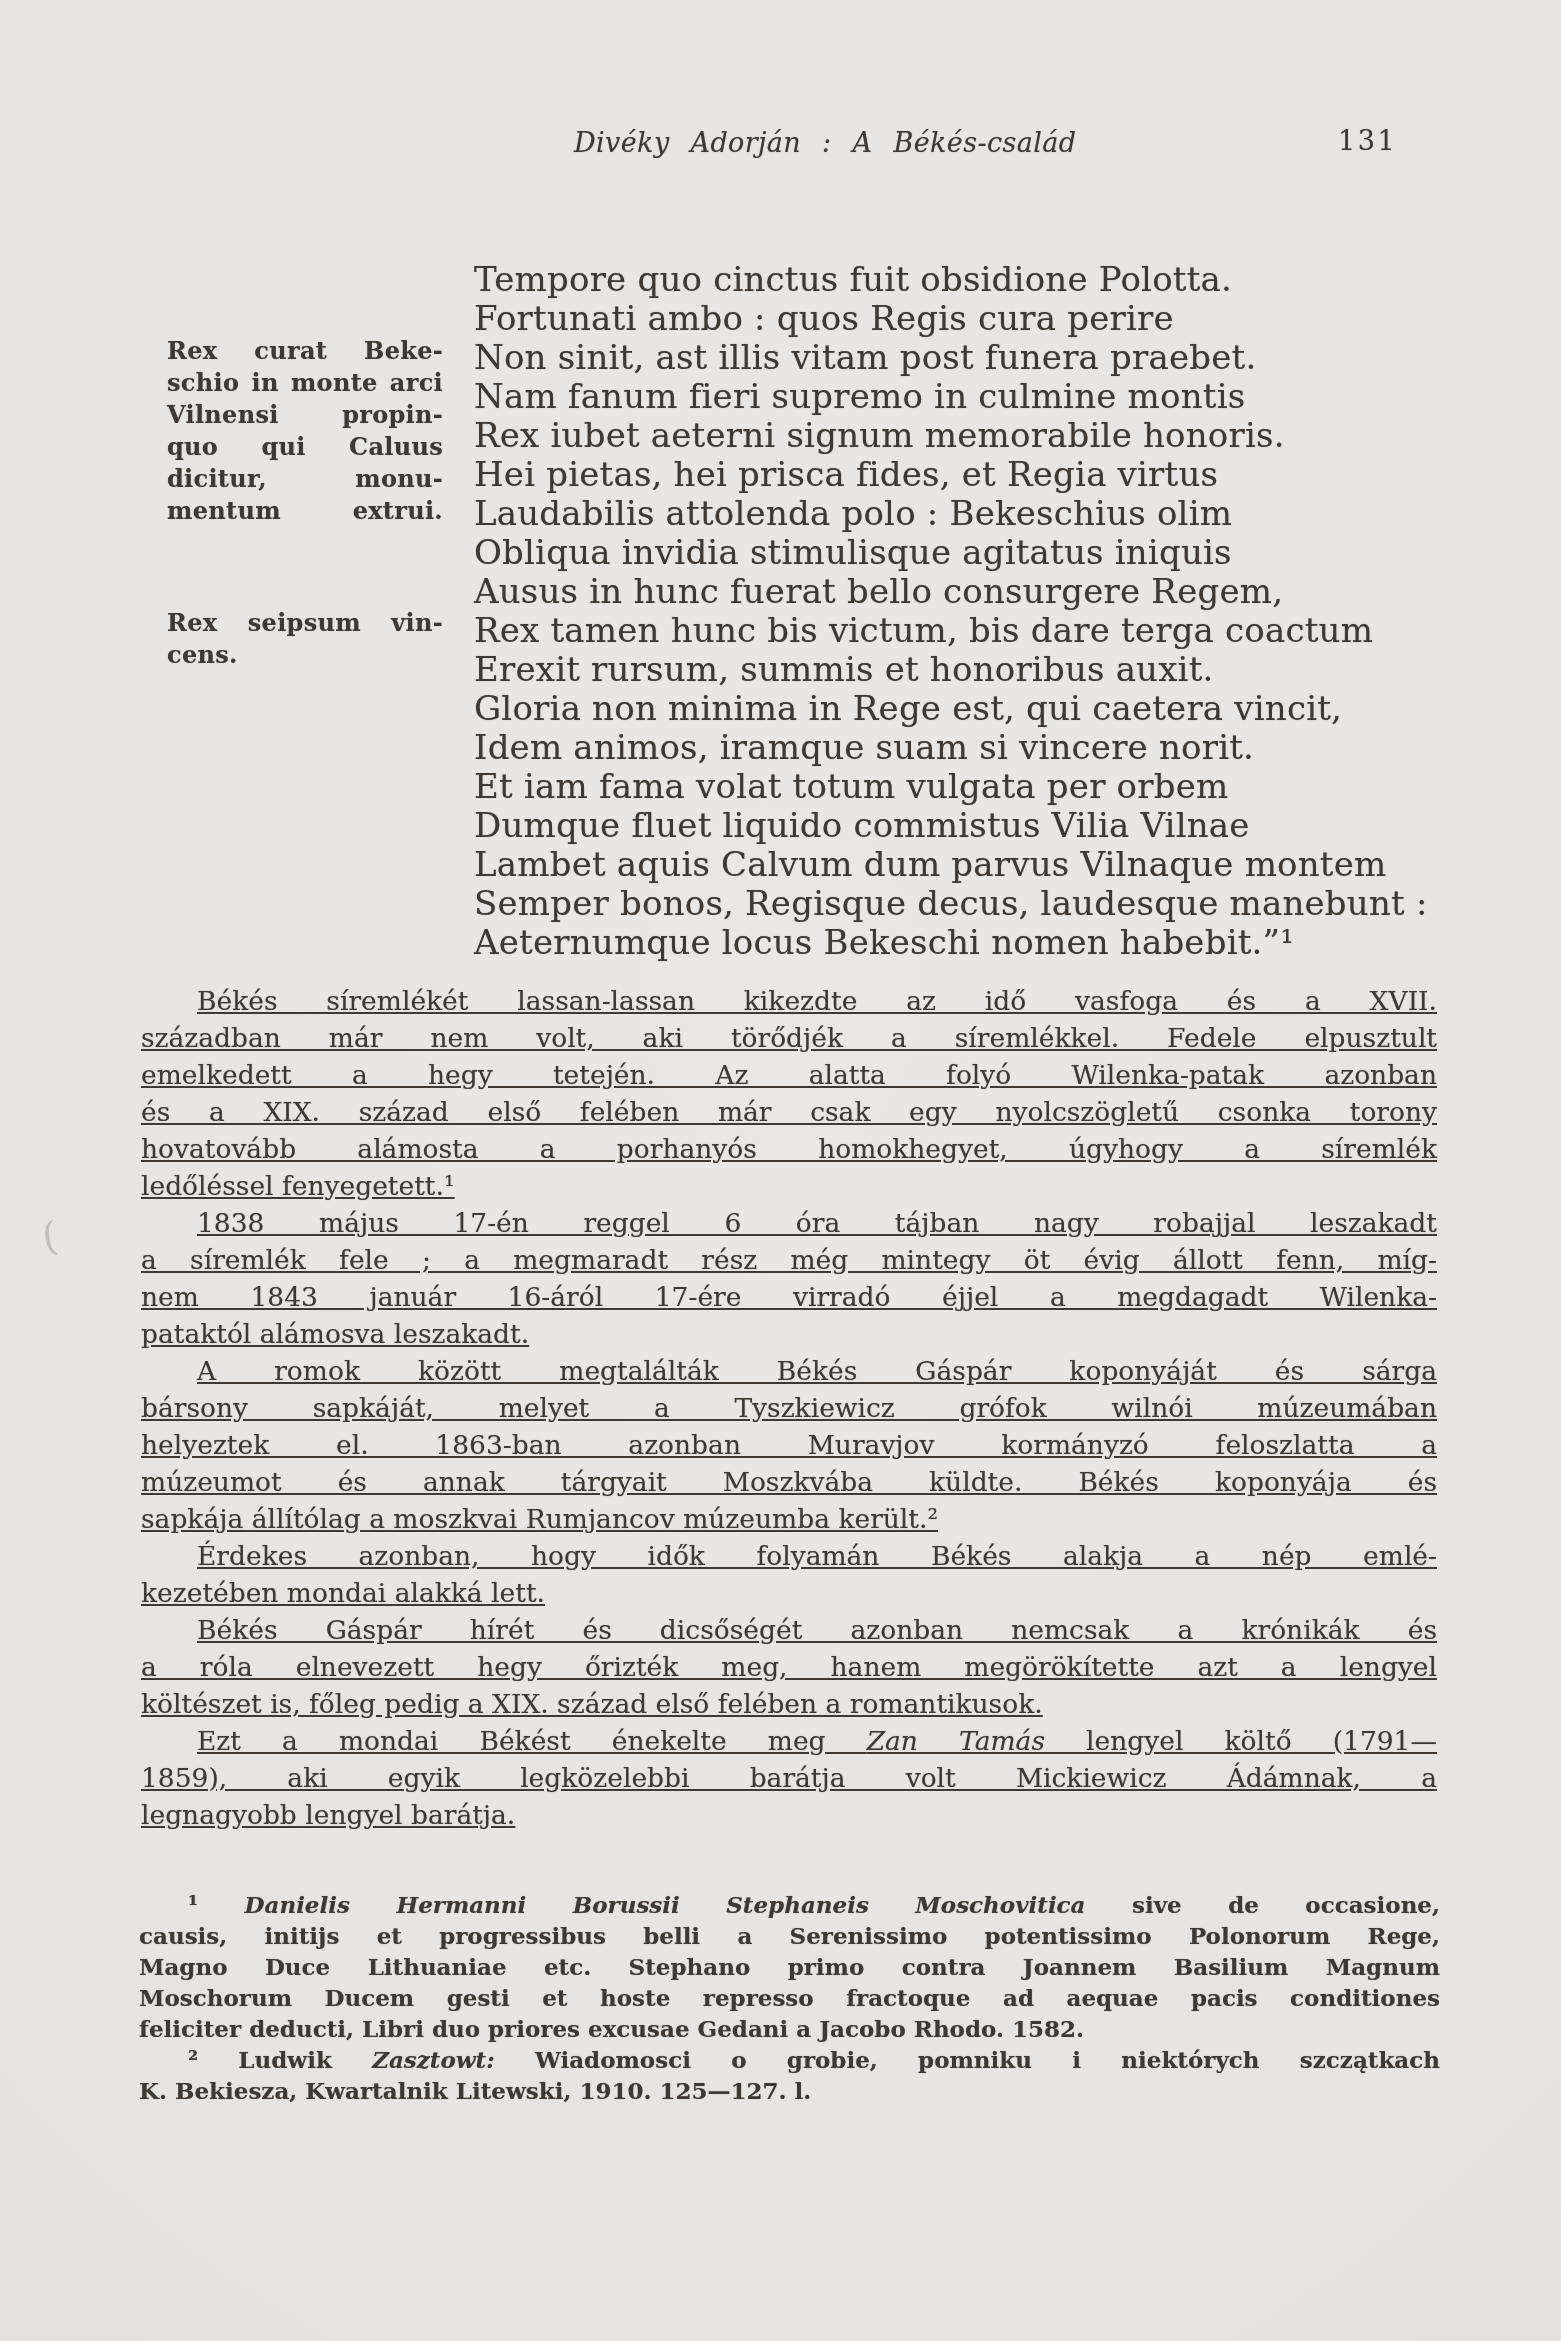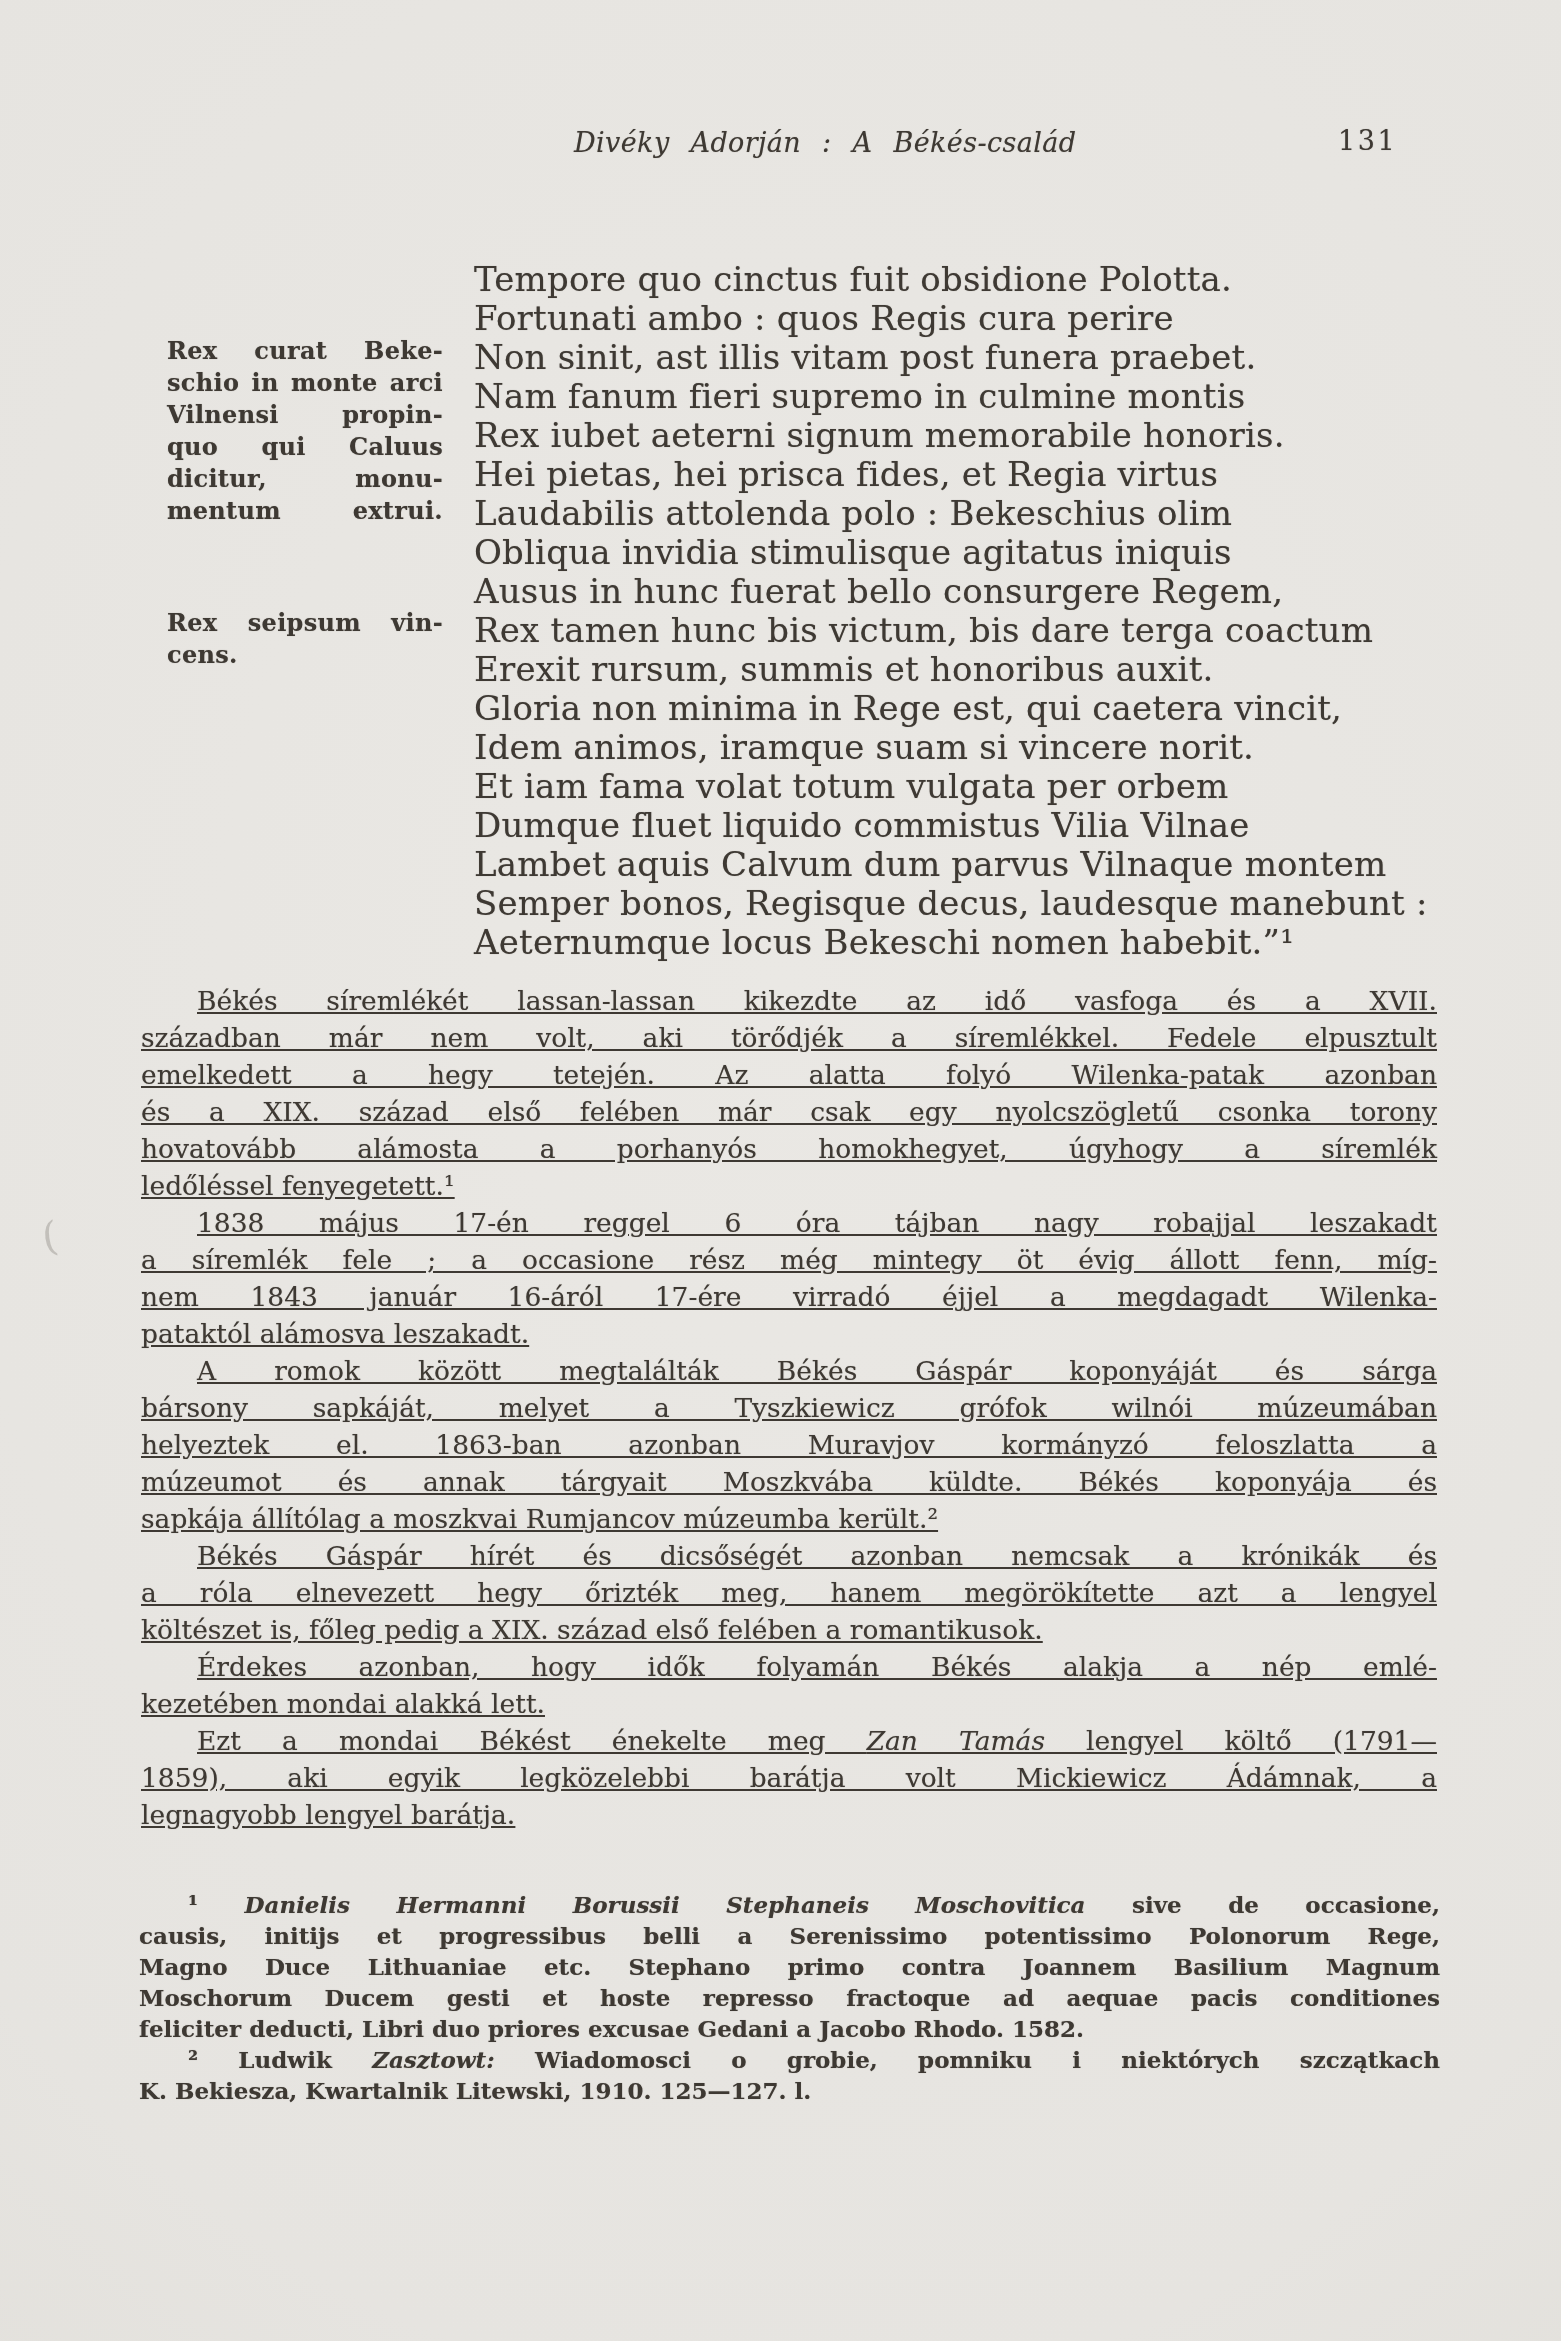--- a/index.html
+++ b/index.html
@@ -123,42 +123,42 @@
     <div class="line">Békés síremlékét lassan-lassan kikezdte az idő vasfoga és a XVII.</div>
         <div class="line">században már nem volt, aki törődjék a síremlékkel. Fedele elpusztult</div>
         <div class="line">emelkedett a hegy tetején. Az alatta folyó Wilenka-patak azonban</div>
         <div class="line">és a XIX. század első felében már csak egy nyolcszögletű csonka torony</div>
         <div class="line">hovatovább alámosta a porhanyós homokhegyet, úgyhogy a síremlék</div>
         <div class="line">ledőléssel fenyegetett.¹</div>
       </div>
     <div class="para">
 
     <div class="line">1838 május 17-én reggel 6 óra tájban nagy robajjal leszakadt</div>
-        <div class="line">a síremlék fele ; a occasione rész még mintegy öt évig állott fenn, míg-</div>
+        <div class="line">a síremlék fele ; a megmaradt rész még mintegy öt évig állott fenn, míg-</div>
         <div class="line">nem 1843 január 16-áról 17-ére virradó éjjel a megdagadt Wilenka-</div>
         <div class="line">pataktól alámosva leszakadt.</div>
       </div>
     <div class="para">
 
     <div class="line">A romok között megtalálták Békés Gáspár koponyáját és sárga</div>
         <div class="line">bársony sapkáját, melyet a Tyszkiewicz grófok wilnói múzeumában</div>
         <div class="line">helyeztek el. 1863-ban azonban Muravjov kormányzó feloszlatta a</div>
         <div class="line">múzeumot és annak tárgyait Moszkvába küldte. Békés koponyája és</div>
         <div class="line">sapkája állítólag a moszkvai Rumjancov múzeumba került.²</div>
       </div>
     <div class="para">
 
+    <div class="line">Érdekes azonban, hogy idők folyamán Békés alakja a nép emlé-</div>
+        <div class="line">kezetében mondai alakká lett.</div>
+      </div>
+    <div class="para">
+
     <div class="line">Békés Gáspár hírét és dicsőségét azonban nemcsak a krónikák és</div>
         <div class="line">a róla elnevezett hegy őrizték meg, hanem megörökítette azt a lengyel</div>
         <div class="line">költészet is, főleg pedig a XIX. század első felében a romantikusok.</div>
-      </div>
-    <div class="para">
-
-    <div class="line">Érdekes azonban, hogy idők folyamán Békés alakja a nép emlé-</div>
-        <div class="line">kezetében mondai alakká lett.</div>
       </div>
     <div class="para">
 
     <div class="line">Ezt a mondai Békést énekelte meg <i>Zan Tamás</i> lengyel költő (1791—</div>
         <div class="line">1859), aki egyik legközelebbi barátja volt Mickiewicz Ádámnak, a</div>
         <div class="line">legnagyobb lengyel barátja.</div>
       </div>
   </div>
 
   <div class="footnotes">

